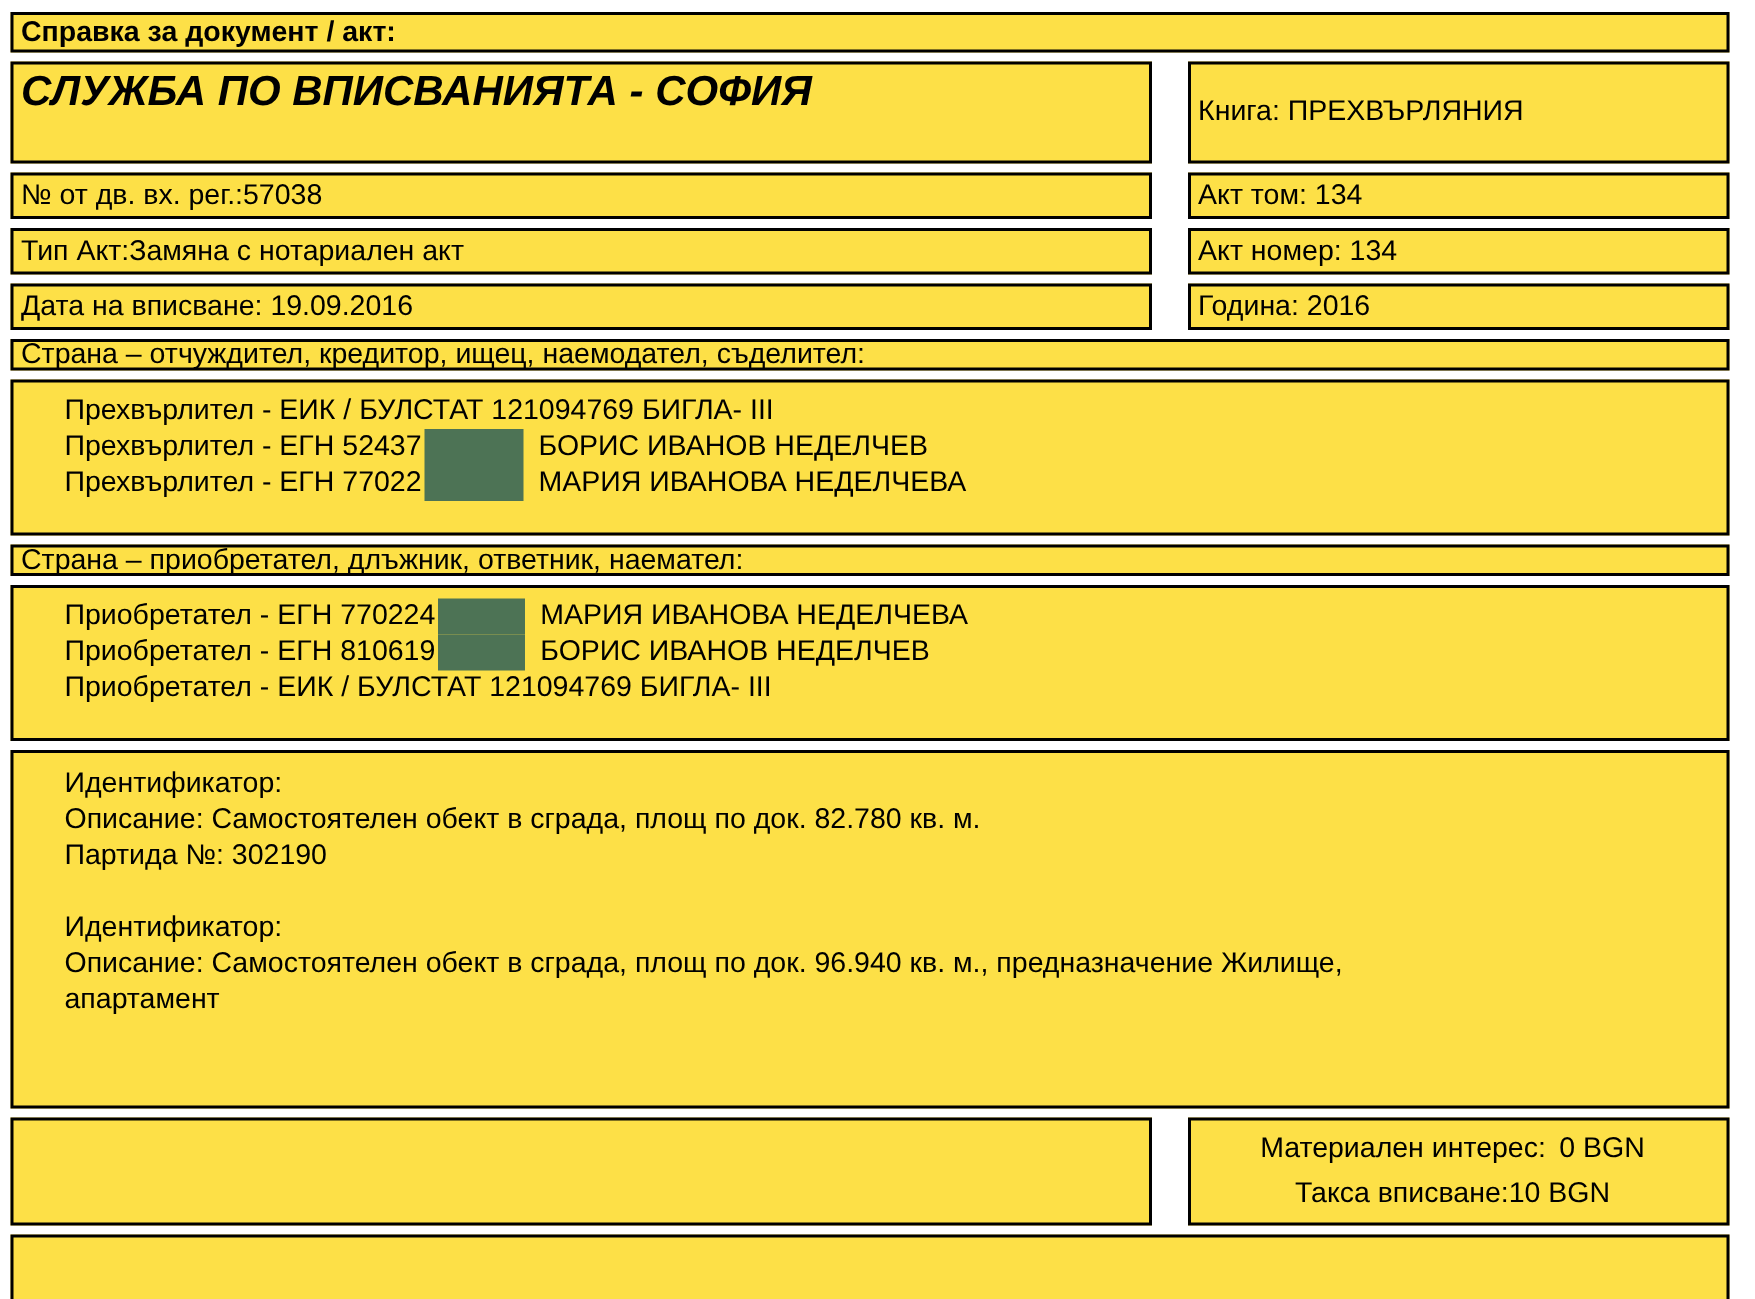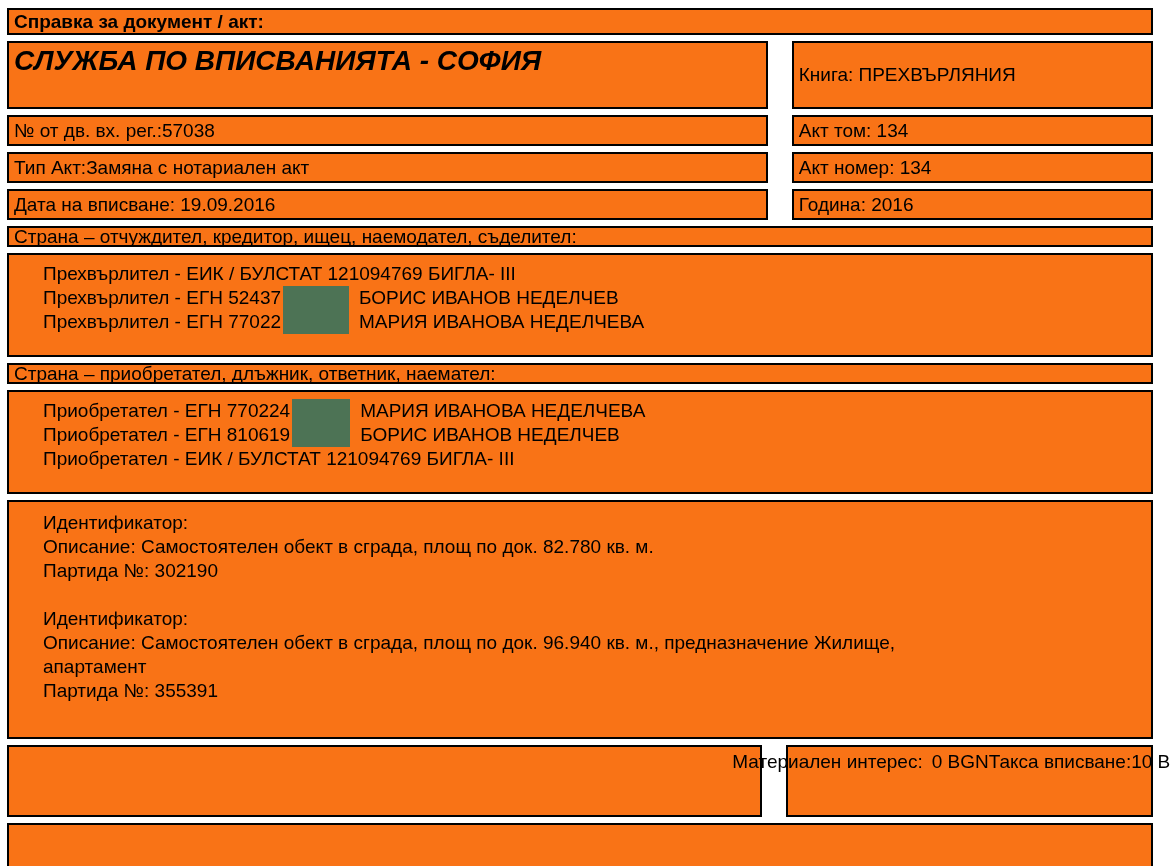--- a/index.html
+++ b/index.html
@@ -5,21 +5,21 @@
   * { box-sizing: border-box; }
   html, body { margin: 0; padding: 0; }
   body {
     width: 1170px; height: 866px; overflow: hidden;
     background: #ffffff; color: #000000;
     font-family: "Liberation Sans", "DejaVu Sans", sans-serif;
     font-size: 19px;
   }
   .page { margin: 8px 17px 0 7px; width: 1146px; }
   .page > * { margin-bottom: 6px; }
-  .box { border: 2px solid #000; background: #f97316; }
+  .box { border: 2px solid #000; background: #fde047; }
   .frow { display: flex; }
   .cell-l { width: 773px; }
   .cell-r { width: 367px; margin-left: 24px; }
   .flexc { display: flex; align-items: center; padding: 0 5px; }
   .bold { font-weight: bold; }
 
   .h-title { height: 27px; }
   .h-main  { height: 68px; }
   .h-row   { height: 31px; }
   .h-hdr   { height: 21px; }
@@ -38,22 +38,22 @@
 
   .redact {
     display: inline-block; height: 24px; vertical-align: top;
     background: var(--redaction, #4d7355);
     margin: 0 10px 0 2px;
   }
   .r66 { width: 66px; }
   .r58 { width: 58px; }
 
   .fees-cell {
-    display: flex; flex-direction: row; justify-content: center;
-    align-items: flex-start; padding-right: 8px; line-height: 30px;
+    display: flex; flex-direction: column; justify-content: center;
+    align-items: center; padding-right: 8px; line-height: 30px;
   }
   .fee-line { white-space: nowrap; }
   .fee-val { display: inline-block; min-width: 66px; text-align: right; }
 </style>
 </head>
 <body>
 
 <div class="page">
 
   <div class="box h-title flexc">
@@ -139,23 +139,20 @@
     <div class="spacer-line"></div>
     <div class="propline">
       <span>Идентификатор:</span>
     </div>
     <div class="propline">
       <span>Описание: Самостоятелен обект в сграда, площ по док. 96.940 кв. м., предназначение Жилище,</span>
     </div>
     <div class="propline">
       <span>апартамент</span>
     </div>
-    <div class="propline">
-      <span>Партида №: 355391</span>
-    </div>
   </div>
 
   <div class="frow">
     <div class="box cell-l h-fees"></div>
     <div class="box cell-r h-fees fees-cell">
       <div class="fee-line">
         <span>Материален интерес:</span><span class="fee-val">0 BGN</span>
       </div>
       <div class="fee-line">
         <span>Такса вписване:</span><span class="fee-val">10 BGN</span>

